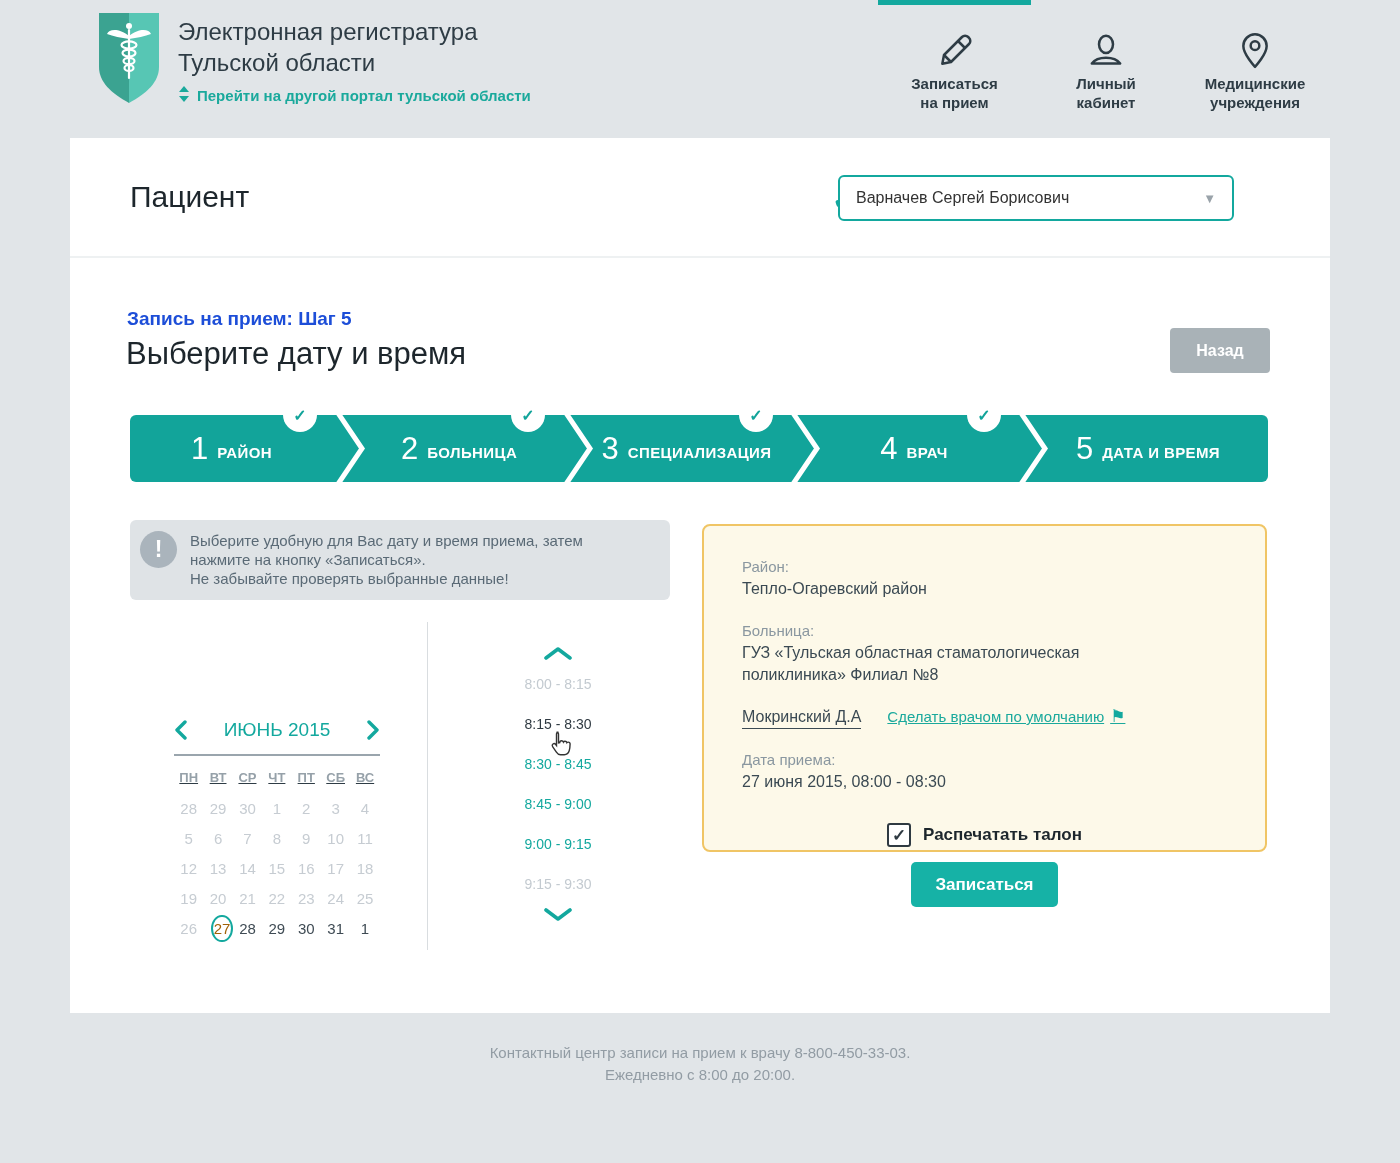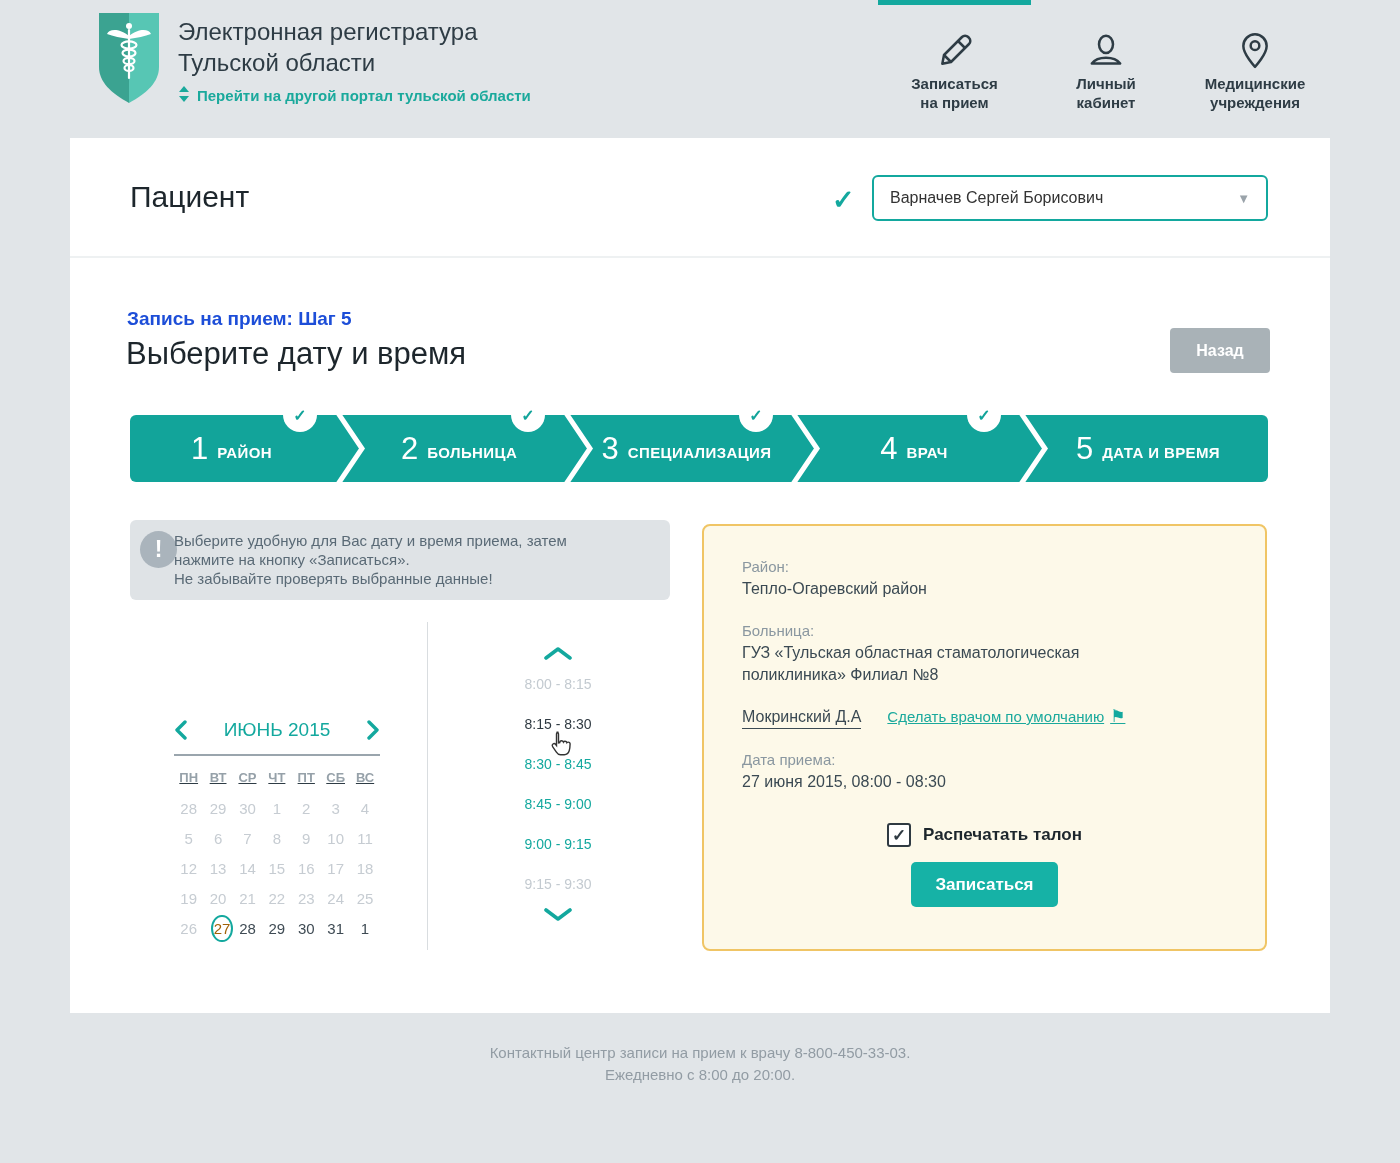--- a/index.html
+++ b/index.html
@@ -20,21 +20,21 @@
   .nav-item { position:absolute; top:0; height:130px; display:flex; flex-direction:column; align-items:center; justify-content:flex-start; padding-top:30px; cursor:pointer; }
   .nav-item .nicon { height:42px; display:flex; align-items:center; justify-content:center; }
   .nav-item .nlabel { font-size:15px; font-weight:bold; color:#2e3c45; text-align:center; line-height:19px; margin-top:2px; }
   .nav-active-bar { position:absolute; left:878px; top:0; width:153px; height:5px; background:#13a89e; }
 
   
   .card { position:absolute; left:70px; top:138px; width:1260px; height:875px; background:#ffffff; }
   .patient-heading { position:absolute; left:60px; top:42px; font-size:30px; font-weight:300; color:#1d262c; }
   .patient-check { position:absolute; left:762px; top:46px; color:#13a89e; font-size:27px; font-weight:bold; }
   .patient-select {
-    position:absolute; left:802px; top:37px; width:396px; height:46px;
+    position:absolute; left:768px; top:37px; width:396px; height:46px;
     background:#fff; border:2px solid #13a89e; border-radius:6px;
     display:flex; align-items:center; padding:14px 16px; font-size:16px; color:#333; cursor:pointer;
   }
   .patient-select .caret { margin-left:auto; color:#9aa3aa; font-size:13px; }
   .patient-divider { position:absolute; left:0; top:118px; width:1260px; height:2px; background:#eef1f2; }
 
   .step-subtitle { position:absolute; left:57px; top:170px; font-size:19px; font-weight:bold; color:#1d4ed8; }
   .step-title { position:absolute; left:56px; top:198px; font-size:31px; font-weight:300; color:#1d262c; }
   .back-button {
     position:absolute; left:1100px; top:190px; width:100px; height:45px;
@@ -50,21 +50,21 @@
   .psep { position:absolute; top:0; }
   .pcheck {
     position:absolute; top:-15px; width:30px; height:30px; border-radius:50%;
     background:#fff; box-shadow:0 0 0 2px #fff; display:flex; align-items:center; justify-content:center;
     color:#12a49a; font-size:16px; font-weight:bold;
   }
 
   
   .notice { position:absolute; left:60px; top:382px; width:540px; height:80px; background:#dfe3e6; border-radius:6px; }
   .notice-icon { position:absolute; left:10px; top:11px; width:37px; height:37px; border-radius:50%; background:#aab4bc; color:#fff; font-size:23px; font-weight:bold; display:flex; align-items:center; justify-content:center; }
-  .notice-text { position:absolute; left:44px; top:11px; font-size:15px; line-height:19px; color:#5a6a76; }
+  .notice-text { position:absolute; left:60px; top:11px; font-size:15px; line-height:19px; color:#5a6a76; }
 
   
   .calendar { position:absolute; left:104px; top:530px; width:206px; }
   .cal-head { display:flex; align-items:center; justify-content:space-between; height:28px;margin-top:48px; }
   .cal-month { font-size:19px; color:#13a89e; }
   .cal-arrow { cursor:pointer; display:flex; align-items:center; }
   .cal-rule { margin-top:10px; height:2px; background:#9aa5ad; }
   .cal-weekdays, .cal-grid { display:grid; grid-template-columns:repeat(7, 29.4px); }
   .cal-weekdays { margin-top:14px;text-decoration:underline; }
   .cal-weekdays div { text-align:center; font-size:13px; font-weight:bold; color:#96a1a9; }
@@ -80,21 +80,21 @@
   .slot-arrow { display:flex; justify-content:center; padding:4px 0; cursor:pointer; }
   .slot { height:40px; display:flex; align-items:center; justify-content:center; font-size:14px; position:relative; }
   .slot.disabled { color:#c3cad0; }
   .slot.available { color:#13a89e; cursor:pointer; }
   .slot.hovered { color:#2f3a42; cursor:pointer; }
   .slot.hovered .pill { position:absolute; left:4px; top:5px; width:152px; height:30px; background:#e2e6e9; border-radius:4px; z-index:-1; }
   .slots-divider { position:absolute; left:357px; top:484px; width:1px; height:328px; background:#d9dde0; }
   .cursor-icon { position:absolute; left:478px; top:592px; z-index:5; pointer-events:none; }
 
   
-  .summary { position:absolute; left:632px; top:386px; width:565px; height:427px; background:#fdf9e9; border:2px solid #f0c565; border-radius:8px; padding:30px 38px 0 38px; }
+  .summary { position:absolute; left:632px; top:386px; width:565px; height:328px; background:#fdf9e9; border:2px solid #f0c565; border-radius:8px; padding:30px 38px 0 38px; }
   .sum-label { font-size:15px; color:#8a97a0; line-height:22px; }
   .sum-value { font-size:16px; color:#3b4a53; line-height:22px; margin-bottom:20px; }
   .sum-value.wrap { max-width:370px; }
   .therapist-row { display:flex; align-items:baseline; gap:26px; margin-bottom:20px; }
   .therapist-name { font-size:16px; color:#3b4a53; border-bottom:1px solid #3b4a53; line-height:22px; cursor:pointer; }
   .default-doc { font-size:15px; color:#1aa99c; text-decoration:underline; cursor:pointer; display:flex; align-items:center; gap:6px; }
   .flag { color:#13a89e; font-size:17px; text-decoration:none; display:inline-block; }
   .print-row { margin-top:30px; display:flex; align-items:center; justify-content:center; gap:12px; }
   .checkbox { width:24px; height:24px; background:#fff; border:2px solid #2f3a42; border-radius:3px; display:flex; align-items:center; justify-content:center; font-size:17px; font-weight:bold; color:#2f3a42; cursor:pointer; }
   .print-label { font-size:17px; font-weight:bold; color:#1d262c; }

